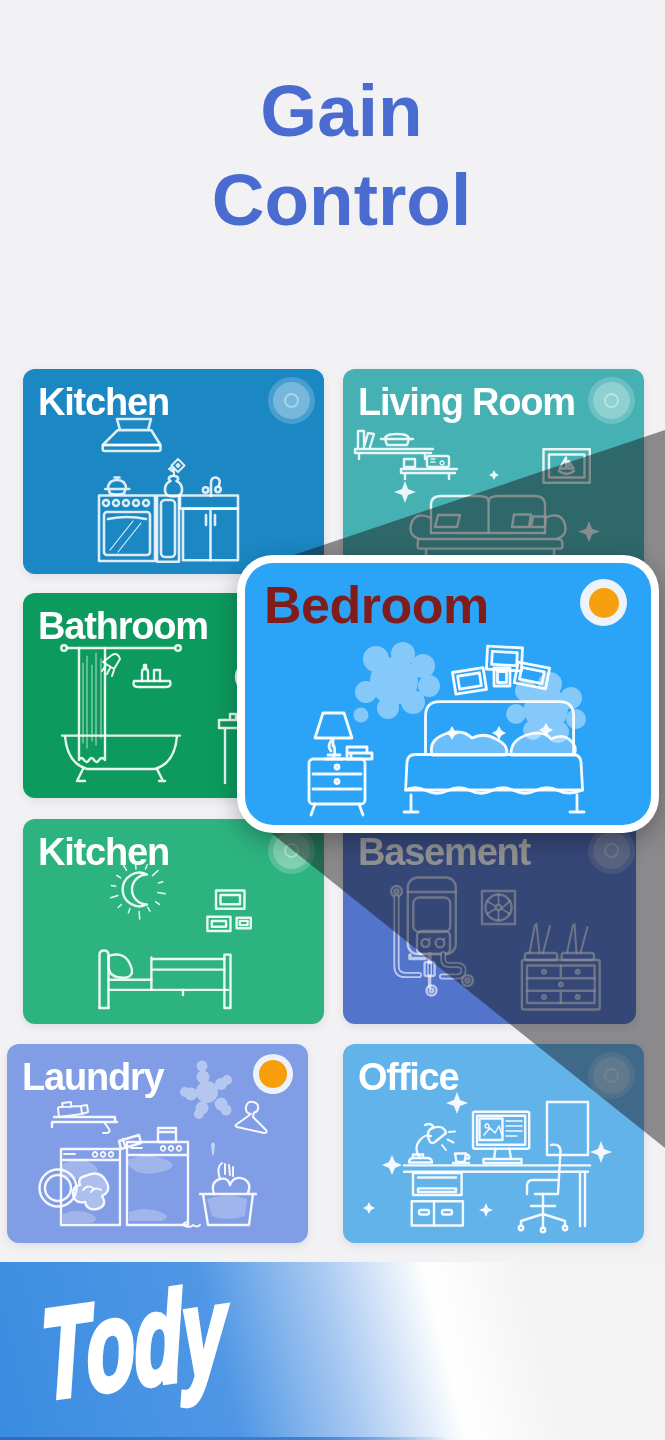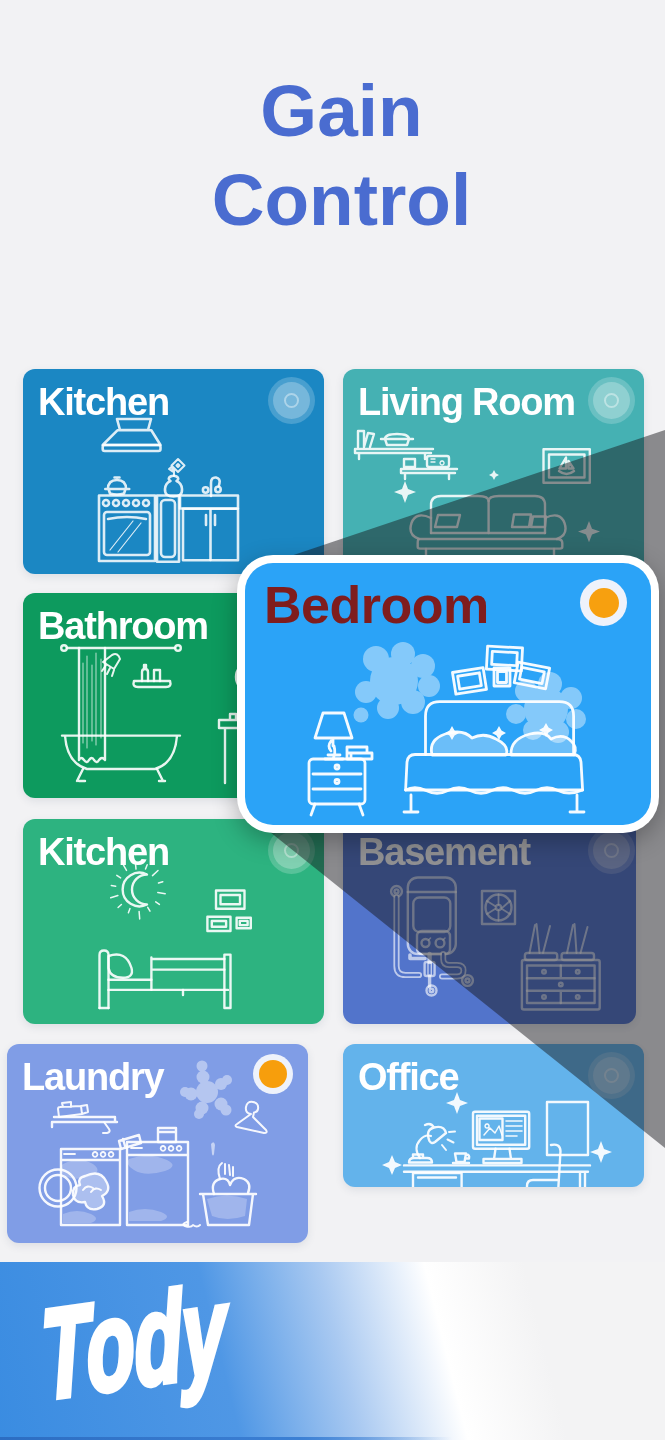--- a/index.html
+++ b/index.html
@@ -260,21 +260,21 @@
     <path d="M180 178 Q174 180 178 182 Q184 184 186 181 Q190 184 193 181" stroke-width="2"></path>
   </svg>
 
   <div class="ct">Laundry</div>
 
   <div style="position:absolute;left:246px;top:10px;width:40px;height:40px;border-radius:50%;background:#eef2fb">
     <div style="position:absolute;inset:6px;border-radius:50%;background:#f79e0c"></div>
   </div>
 </div>
 
-<div class="card" id="office" style="left:343px;top:1044px;width:301px;height:143px;background:#63b3eb">
+<div class="card" id="office" style="left:343px;top:1044px;width:301px;height:199px;background:#63b3eb">
 
   <svg class="ill" width="301" height="199" viewBox="0 0 301 199" fill="none" stroke="rgba(255,255,255,0.92)" stroke-width="2.4" stroke-linejoin="round" stroke-linecap="round">
 
     <rect x="204" y="58" width="41" height="53"></rect>
 
     <path d="M61 121.4 L247 121.4 M61 127.8 L245 127.8 M237 127.8 L237 182 M242 127.8 L242 182"></path>
 
     <rect x="70" y="129" width="48.6" height="22"></rect>
       <path d="M75 133.5 L113 133.5 M75 144.4 L113 144.4 L113 148 L75 148 L75 144.4"></path>
 

